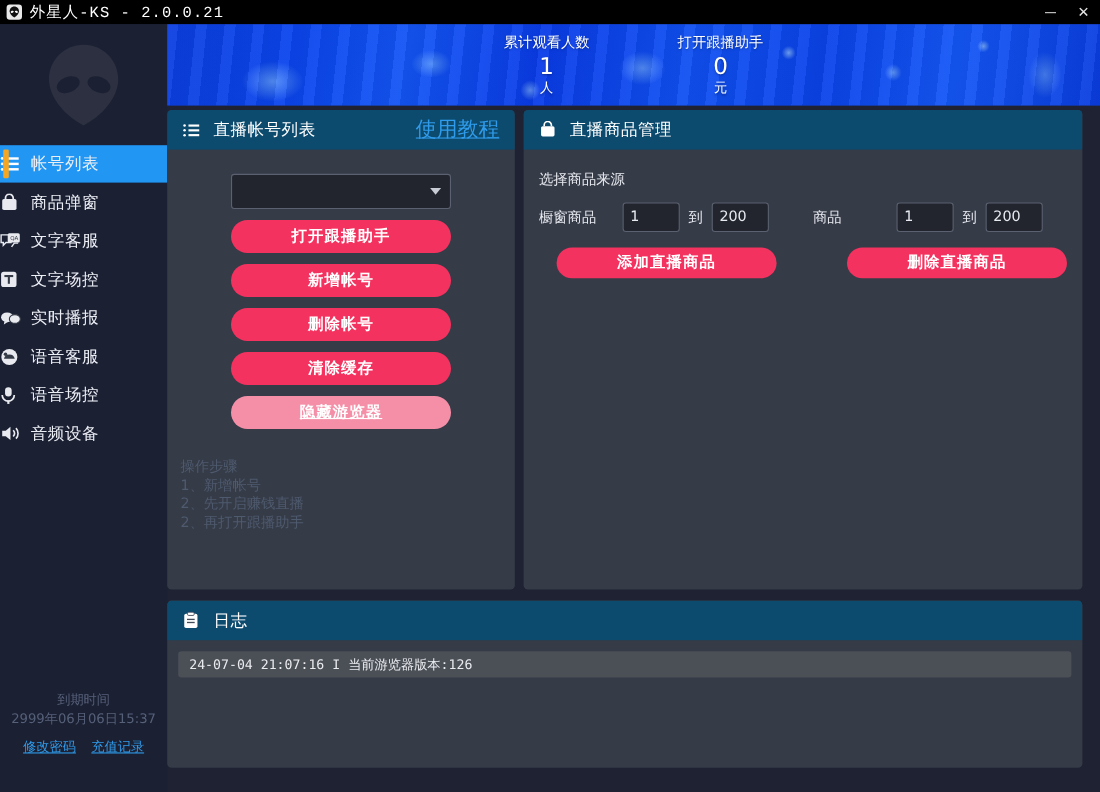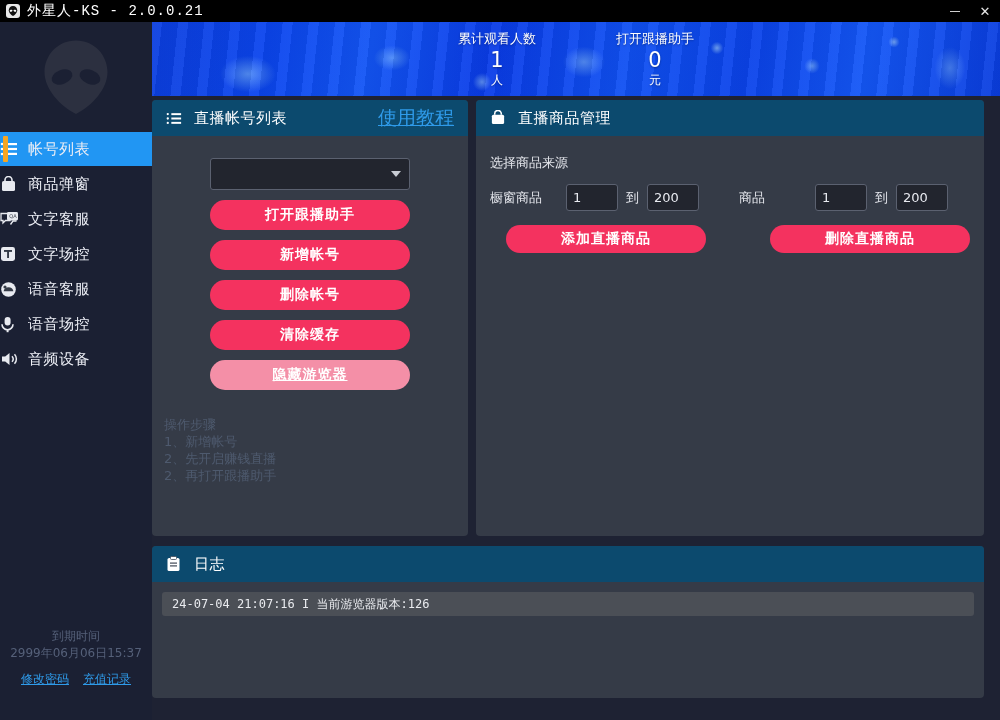--- a/index.html
+++ b/index.html
@@ -236,20 +236,30 @@
         <span class="ic">
           <svg width="16" height="16" viewBox="0 0 16 16">
             <rect x="1" y="1" width="14" height="14" rx="2.4" fill="#e8eaf0"></rect>
             <rect x="4" y="4" width="8" height="1.9" fill="#353b47"></rect>
             <rect x="7.1" y="4" width="1.9" height="8" fill="#353b47"></rect>
           </svg>
         </span>
         <span class="nav-label">文字场控</span>
       </div>
 
+      <div class="nav-item">
+        <span class="ic">
+          <svg width="19" height="15" viewBox="0 0 19 15">
+            <ellipse cx="6.5" cy="6.5" rx="5.5" ry="4.5" fill="#e8eaf0"></ellipse>
+            <path d="M4 10l-.5 3 3.5-2.3z" fill="#e8eaf0"></path>
+            <ellipse cx="13.5" cy="8" rx="5" ry="4" fill="#e8eaf0" stroke="#353b47" stroke-width="1"></ellipse>
+          </svg>
+        </span>
+        <span class="nav-label">实时播报</span>
+      </div>
 
       <div class="nav-item">
         <span class="ic">
           <svg width="17" height="17" viewBox="0 0 17 17">
             <circle cx="8.5" cy="8.5" r="7.3" fill="#e8eaf0"></circle>
             <path d="M3.6 10.2a5 5 0 019.8 0z" fill="#353b47"></path>
             <circle cx="5" cy="6" r="1.6" fill="#353b47"></circle>
           </svg>
         </span>
         <span class="nav-label">语音客服</span>

